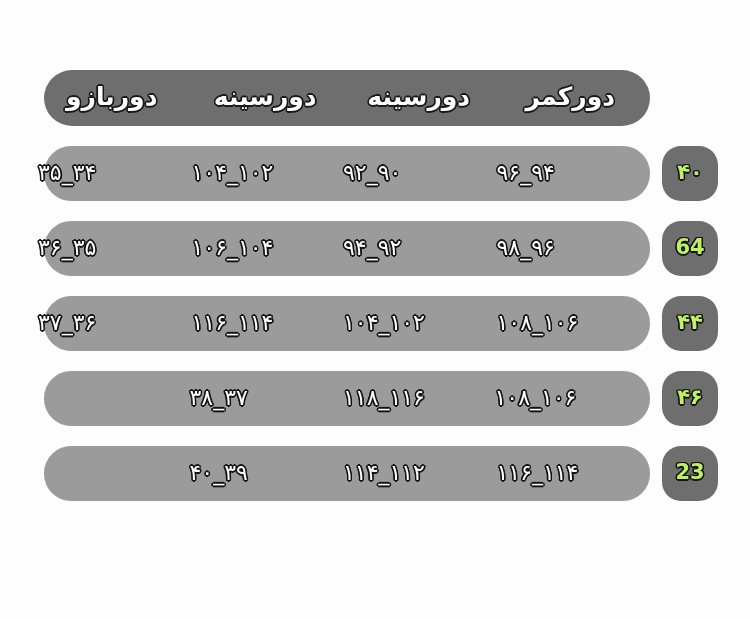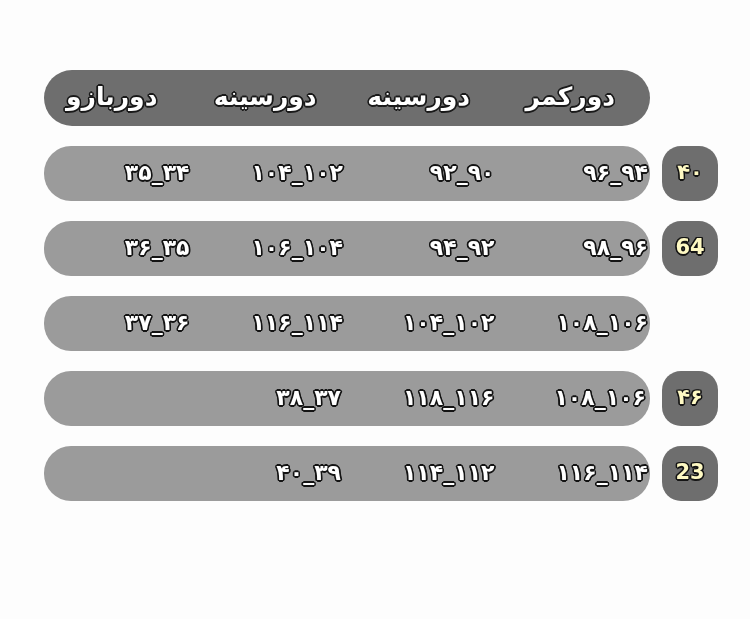--- a/index.html
+++ b/index.html
@@ -69,24 +69,24 @@
     height: 55px;
     background: #9b9b9b;
     border-radius: 27px;
     box-sizing: border-box;
     direction: rtl;
     display: flex;
     align-items: center;
   }
   .data-cell {
     flex: 0 0 25%;
-    text-align: right;
+    text-align: left;
     color: #ffffff;
     font-size: 22px;
-    font-weight: bold;
+    font-weight: normal;
     line-height: 1;
     padding-bottom: 2px;
     text-shadow:
       -1.3px -1.3px 0 #141414,
        1.3px -1.3px 0 #141414,
       -1.3px  1.3px 0 #141414,
        1.3px  1.3px 0 #141414,
        0px   -1.6px 0 #141414,
        0px    1.6px 0 #141414,
       -1.6px  0px   0 #141414,
@@ -104,21 +104,21 @@
     width: 56px;
     height: 55px;
     background: #6e6e6e;
     border-radius: 19px;
     box-sizing: border-box;
     display: flex;
     align-items: center;
     justify-content: center;
   }
   .size-badge-label {
-    color: #fef9c3;
+    color: #bef264;
     font-size: 21px;
     font-weight: bold;
     line-height: 1;
     padding-bottom: 2px;
     text-shadow:
       -1.2px -1.2px 0 #141414,
        1.2px -1.2px 0 #141414,
       -1.2px  1.2px 0 #141414,
        1.2px  1.2px 0 #141414,
        0px   -1.5px 0 #141414,
@@ -164,20 +164,23 @@
   <div class="size-badge r1">
     <span class="size-badge-label">64</span>
   </div>
 
   <div class="data-row r2">
     <div class="data-cell dc0">۱۰۶_۱۰۸</div>
     <div class="data-cell dc1">۱۰۲_۱۰۴</div>
     <div class="data-cell dc2">۱۱۴_۱۱۶</div>
     <div class="data-cell dc3">۳۶_۳۷</div>
   </div>
+  <div class="size-badge r2">
+    <span class="size-badge-label">۴۴</span>
+  </div>
 
   <div class="data-row r3">
     <div class="data-cell dc1">۱۰۶_۱۰۸</div>
     <div class="data-cell dc2">۱۱۶_۱۱۸</div>
     <div class="data-cell dc3">۳۷_۳۸</div>
   </div>
   <div class="size-badge r3">
     <span class="size-badge-label">۴۶</span>
   </div>
 

